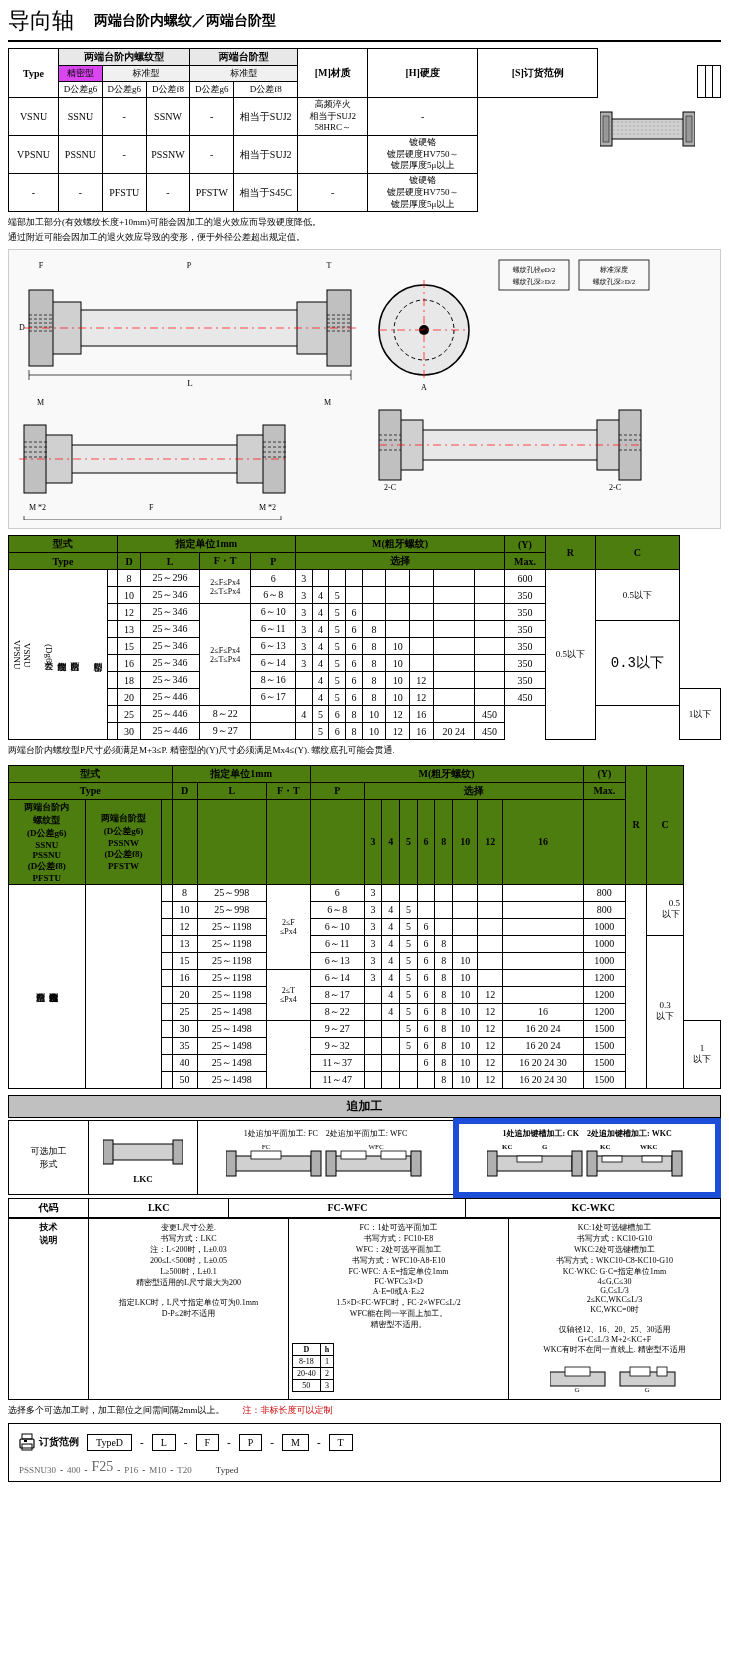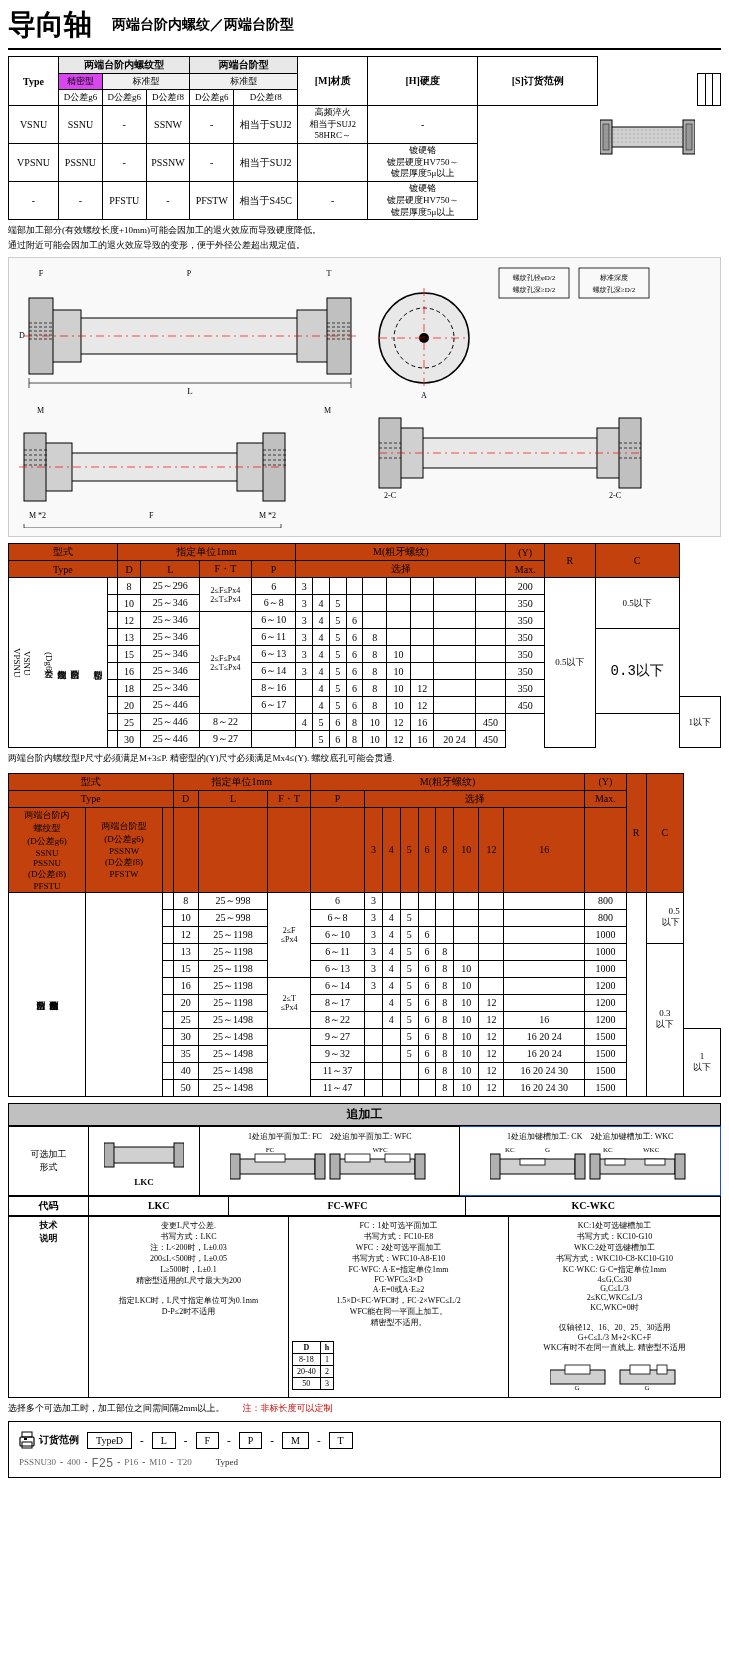--- a/index.html
+++ b/index.html
@@ -18,22 +18,22 @@
     }
     
     .header {
       display: flex;
       align-items: center;
       margin-bottom: 6px;
       border-bottom: 2px solid #000;
       padding-bottom: 4px;
     }
     .header-title-jp {
-      font-size: 28px;
-      font-weight: bold;
+      font-size: 22px;
+      font-weight: normal;
       margin-right: 20px;
     }
     .header-subtitle {
       font-size: 14px;
       font-weight: bold;
     }
     
     table {
       border-collapse: collapse;
       font-size: 10px;
@@ -64,22 +64,22 @@
       align-items: center;
       justify-content: center;
       overflow: hidden;
     }
     
     .dim-table {
       width: 100%;
       margin-bottom: 4px;
     }
     .dim-table th {
-      background: #c2410c;
-      font-weight: normal;
+      background: #4d7c0f;
+      font-weight: bold;
     }
     
     .order-section {
       border: 1px solid #000;
       margin-top: 6px;
       padding: 4px;
     }
     .order-dash {
       font-weight: bold;
     }
@@ -338,21 +338,21 @@
           <td>6</td>
           <td>3</td>
           <td></td>
           <td></td>
           <td></td>
           <td></td>
           <td></td>
           <td></td>
           <td></td>
           <td></td>
-          <td>200</td>
+          <td>600</td>
           <td rowspan="10" style="font-size:9px;">0.5以下</td>
           <td rowspan="3" style="font-size:9px;">0.5以下</td>
         </tr>
         <tr>
           <td></td>
           <td>10</td>
           <td>25～346</td>
           <td>6～8</td>
           <td>3</td>
           <td>4</td>
@@ -762,21 +762,21 @@
             <text x="40" y="8" text-anchor="middle" font-size="7" fill="#000">FC</text>
 
             <rect x="105" y="15" width="80" height="15" fill="#d0d0d0" stroke="#000" stroke-width="1"></rect>
             <rect x="100" y="10" width="10" height="25" fill="#b0b0b0" stroke="#000" stroke-width="1"></rect>
             <rect x="185" y="10" width="10" height="25" fill="#b0b0b0" stroke="#000" stroke-width="1"></rect>
             <rect x="115" y="10" width="25" height="8" fill="#fff" stroke="#000" stroke-width="0.8"></rect>
             <rect x="155" y="10" width="25" height="8" fill="#fff" stroke="#000" stroke-width="0.8"></rect>
             <text x="150" y="8" text-anchor="middle" font-size="7" fill="#000">WFC</text>
           </svg>
         </td>
-        <td style="border:1px solid #1d4ed8;padding:4px;text-align:center;">
+        <td style="border:6px solid #1d4ed8;padding:4px;text-align:center;font-weight:bold;">
           <div style="font-size:8px;margin-bottom:2px;">1处追加键槽加工: CK　2处追加键槽加工: WKC</div>
           <svg width="200" height="45" viewBox="0 0 200 45">
 
             <rect x="5" y="15" width="80" height="15" fill="#d0d0d0" stroke="#000" stroke-width="1"></rect>
             <rect x="0" y="10" width="10" height="25" fill="#b0b0b0" stroke="#000" stroke-width="1"></rect>
             <rect x="85" y="10" width="10" height="25" fill="#b0b0b0" stroke="#000" stroke-width="1"></rect>
 
             <rect x="30" y="15" width="25" height="6" fill="#fff" stroke="#000" stroke-width="0.8"></rect>
             <text x="15" y="8" font-size="7" fill="#000">KC</text>
             <text x="55" y="8" font-size="7" fill="#000">G</text>
@@ -901,26 +901,26 @@
       <div class="border-box-diagram">L</div>
       <span class="order-dash">-</span>
       <div class="border-box-diagram">F</div>
       <span class="order-dash">-</span>
       <div class="border-box-diagram">P</div>
       <span class="order-dash">-</span>
       <div class="border-box-diagram">M</div>
       <span class="order-dash">-</span>
       <div class="border-box-diagram">T</div>
     </div>
-    <div style="display:flex;align-items:flex-start;gap:4px;padding:2px 6px;flex-wrap:wrap;">
+    <div style="display:flex;align-items:flex-end;gap:4px;padding:2px 6px;flex-wrap:wrap;">
       <span style="font-size:9px;color:#666;">PSSNU30</span>
       <span style="font-size:9px;">-</span>
       <span style="font-size:9px;color:#666;">400</span>
       <span style="font-size:9px;">-</span>
-      <span style="font-size:12px;color:#666;font-family:Liberation Mono, monospace;">F25</span>
+      <span style="font-size:14px;color:#666;">F25</span>
       <span style="font-size:9px;">-</span>
       <span style="font-size:9px;color:#666;">P16</span>
       <span style="font-size:9px;">-</span>
       <span style="font-size:9px;color:#666;">M10</span>
       <span style="font-size:9px;">-</span>
       <span style="font-size:9px;color:#666;">T20</span>
       <span style="margin-left:20px;font-size:9px;color:#333;">Typed</span>
     </div>
   </div>
 

